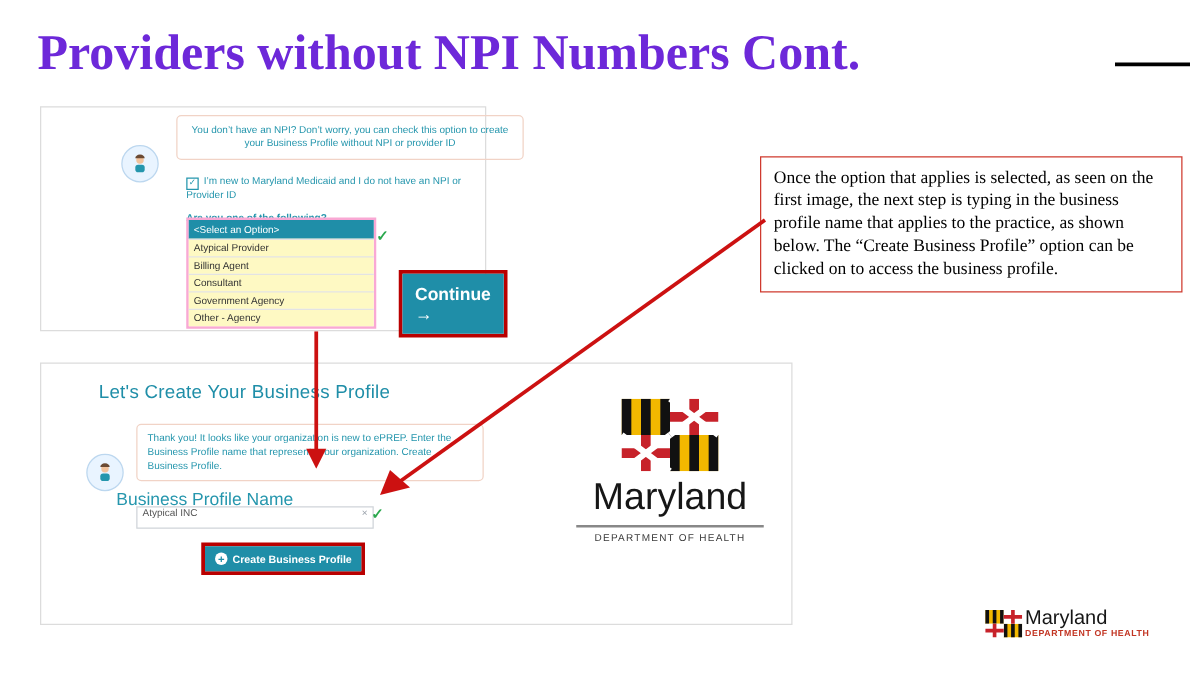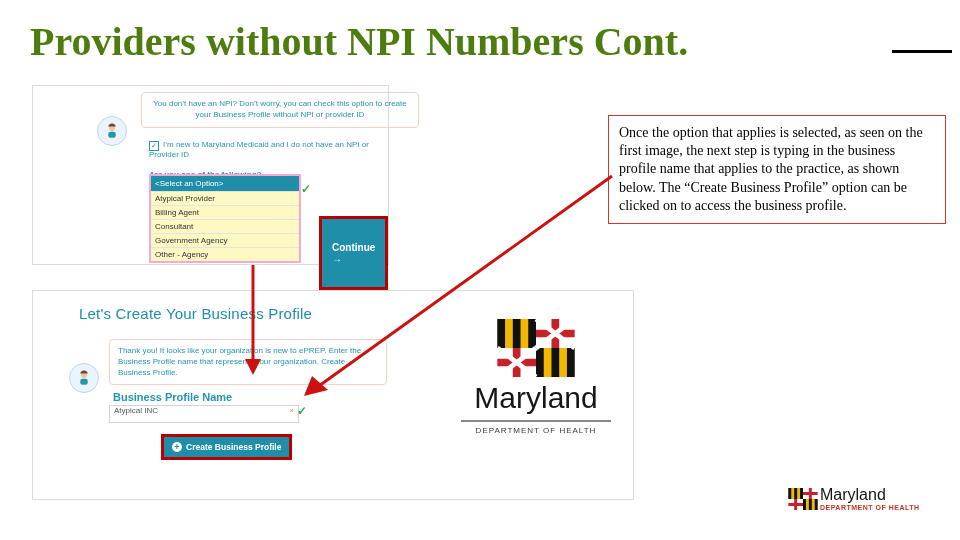--- a/index.html
+++ b/index.html
@@ -1,37 +1,37 @@
 <!DOCTYPE html>
 <html><head>
 <meta charset="utf-8">
 <style>
 html,body{margin:0;padding:0;width:960px;height:540px;background:#fff;font-family:Georgia,serif;overflow:hidden}
 .slide{position:relative;width:960px;height:540px}
-.title{position:absolute;left:30px;top:18px;font-size:40px;font-weight:700;color:#4d7c0f;font-family:Georgia,'Times New Roman',serif}
+.title{position:absolute;left:30px;top:18px;font-size:40px;font-weight:700;color:#6d28d9;font-family:Georgia,'Times New Roman',serif}
 .rule{position:absolute;left:892px;top:50px;width:60px;height:3px;background:#000}
 .panel{position:absolute;border:1px solid #dcdcdc;background:#fff}
 .panel1{left:32px;top:85px;width:355px;height:178px}
 .avatar{position:absolute;width:28px;height:28px;border-radius:50%;background:#e9f4ff;border:1px solid #bcd7ef;display:flex;align-items:center;justify-content:center}
 .avatar svg{width:18px;height:18px}
 .bubble1{position:absolute;left:108px;top:6px;width:260px;padding:6px 8px 6px 8px;border:1px solid #f1d3c6;border-radius:4px;font-family:Arial,sans-serif;font-size:8px;color:#2596ad;text-align:center;line-height:1.35}
 .chk-row{position:absolute;left:116px;top:54px;width:244px;font-family:Arial,sans-serif;font-size:8px;color:#2596ad;line-height:1.3}
 .chk-row .box{display:inline-block;width:8px;height:8px;border:1px solid #2596ad;margin-right:4px;position:relative;top:1px;text-align:center;font-size:7px;line-height:8px}
 .q2{position:absolute;left:116px;top:84px;font-family:Arial,sans-serif;font-size:8px;font-weight:700;color:#2596ad}
 .select-wrap{position:absolute;left:116px;top:88px;width:148px;border:2px solid #f9a8d4}
 .sel-head{background:#1f8ea8;color:#fff;font-family:Arial,sans-serif;font-size:8px;padding:3px 4px}
 .sel-opt{background:#fef9c3;color:#333;font-family:Arial,sans-serif;font-size:8px;padding:2px 4px;border-top:1px solid #e3e3e3}
 .check1{position:absolute;left:268px;top:96px;color:#2aa84d;font-size:12px;font-weight:700}
 .btn-cont{position:absolute;left:286px;top:130px;border:3px solid #b90000}
-.btn-cont-inner{background:#1f8ea8;color:#fff;font-family:Arial,sans-serif;font-size:10px;font-weight:600;padding:23px 10px}
-.note{position:absolute;left:608px;top:115px;width:316px;border:1px solid #cf3a2e;padding:8px 10px;background:#fff;font-family:'Times New Roman',serif;font-size:14px;line-height:1.3;color:#000}
+.btn-cont-inner{background:#1f8ea8;color:#fff;font-family:Arial,sans-serif;font-size:14px;font-weight:600;padding:8px 10px}
+.note{position:absolute;left:608px;top:125px;width:316px;border:1px solid #cf3a2e;padding:8px 10px;background:#fff;font-family:'Times New Roman',serif;font-size:14px;line-height:1.3;color:#000}
 .panel2{left:32px;top:290px;width:600px;height:208px}
 .h2{position:absolute;left:46px;top:14px;font-family:Arial,sans-serif;font-size:15px;color:#1f8ea8;letter-spacing:.2px}
 .bubble2{position:absolute;left:76px;top:48px;width:260px;padding:6px 8px;border:1px solid #f1d3c6;border-radius:4px;font-family:Arial,sans-serif;font-size:8px;color:#2596ad;line-height:1.35}
-.bp-lab{position:absolute;left:80px;top:100px;font-family:Arial,sans-serif;font-size:11px;font-weight:700;color:#2596ad}
+.bp-lab{position:absolute;left:60px;top:100px;font-family:Arial,sans-serif;font-size:14px;font-weight:400;color:#2596ad}
 .bp-field{position:absolute;left:76px;top:114px;width:180px;height:16px;border:1px solid #cfd4d9;font-family:Arial,sans-serif;font-size:8px;padding:0 4px;color:#555;display:flex;align-items:flex-start;justify-content:space-between}
 .bp-field .x{color:#9aa2ab}
 .check2{position:absolute;left:264px;top:113px;color:#2aa84d;font-size:12px;font-weight:700}
 .btn-cbp{position:absolute;left:128px;top:143px;border:3px solid #b90000}
 .btn-cbp-inner{background:#1f8ea8;color:#fff;font-family:Arial,sans-serif;font-size:8.5px;font-weight:600;padding:5px 8px;display:flex;align-items:center;gap:4px}
 .plus{display:inline-flex;width:10px;height:10px;border-radius:50%;background:#fff;color:#1f8ea8;align-items:center;justify-content:center;font-size:9px;font-weight:700}
 .md-logo{position:absolute;left:408px;top:28px;width:190px;height:160px;display:flex;flex-direction:column;align-items:center;font-family:Arial,sans-serif}
 .flag{width:78px;height:58px}
 .md-word{font-size:30px;color:#161616;font-weight:400;margin-top:4px}
 .md-bar{width:150px;height:1.5px;background:#888;margin:5px 0 4px}

